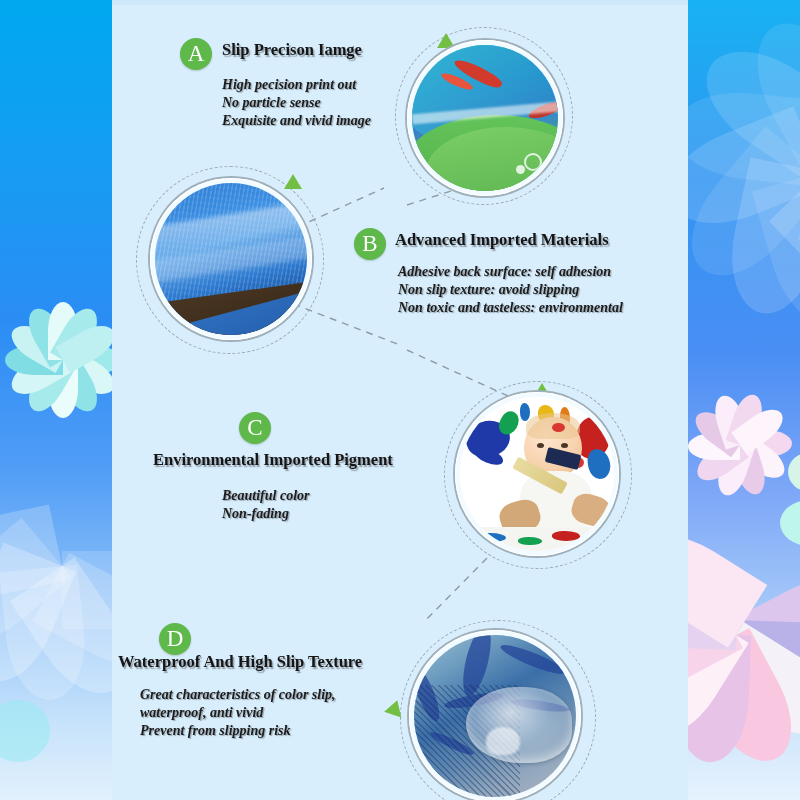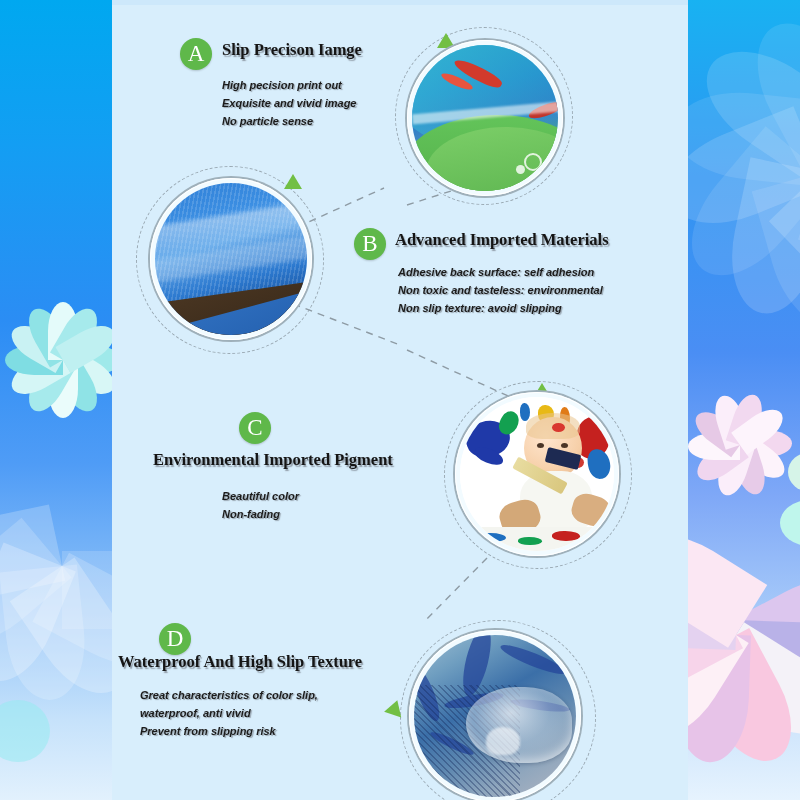--- a/index.html
+++ b/index.html
@@ -115,28 +115,28 @@
     white-space: nowrap;
     font-size: 16.5px;
     font-weight: bold;
     color: #151515;
     text-shadow: 1.5px 1.5px 1.2px rgba(120,130,140,.75);
     font-family: "Liberation Serif", "DejaVu Serif", serif;
   }
 
   .feature-lines {
     position: absolute;
-    font-size: 11px;
+    font-size: 14px;
     font-style: italic;
     font-weight: bold;
     line-height: 18px;
     color: #1c1c1c;
     white-space: nowrap;
     text-shadow: 1.3px 1.3px 1px rgba(125,135,145,.7);
-    font-family: Liberation Sans, sans-serif;
+    font-family: Liberation Serif, serif;
   }
 
   
   .photo-circle {
     position: absolute;
     border-radius: 50%;
     background: #f2fbff;
     padding: 5px;
     box-sizing: border-box;
     box-shadow: 0 0 0 2px #9fb0ba, inset 0 0 0 1px #ffffff;
@@ -377,22 +377,22 @@
       <line x1="145" y1="290" x2="288" y2="345" stroke="#8e9ba4" stroke-width="1.4" stroke-dasharray="7 6"></line>
       <line x1="295" y1="350" x2="405" y2="400" stroke="#8e9ba4" stroke-width="1.4" stroke-dasharray="7 6"></line>
       <line x1="375" y1="558" x2="312" y2="622" stroke="#8e9ba4" stroke-width="1.4" stroke-dasharray="7 6"></line>
     </svg>
 
     <div class="feature">
       <div class="badge" style="left:68px; top:38px;">A</div>
       <div class="feature-title" style="left:110px; top:40px;">Slip Precison Iamge</div>
       <div class="feature-lines" style="left:110px; top:76px;">
         <div>High pecision print out</div>
+        <div>No particle sense</div>
         <div>Exquisite and vivid image</div>
-        <div>No particle sense</div>
       </div>
     </div>
 
     <div class="dashed-ring" style="left:283px; top:27px; width:176px; height:176px;"></div>
     <div class="arrow-up" style="left:325px; top:33px;"></div>
     <div class="photo-circle" style="left:295px; top:40px; width:156px; height:156px;">
       <div class="photo-inner">
         <div class="art-koi"></div>
         <div class="koi-wave" style="left:-20px;top:-14px;width:200px;height:120px;background:linear-gradient(120deg, rgba(60,190,215,.75), rgba(35,120,195,.35));"></div>
         <div style="position:absolute;left:-10px;top:70px;width:190px;height:110px;border-radius:50% 50% 0 0;background:linear-gradient(180deg,#63c45a,#4fa945);"></div>
@@ -417,22 +417,22 @@
         <div style="position:absolute;left:-20px;top:108px;width:220px;height:70px;background:linear-gradient(170deg,#4a3622 0%, #3a2a1a 60%, #2c2014 100%);transform:rotate(-8deg);"></div>
         <div style="position:absolute;left:-20px;top:126px;width:220px;height:60px;background:linear-gradient(170deg,#2f6fbf 0%, #1f5aa8 100%);transform:rotate(-15deg);"></div>
       </div>
     </div>
 
     <div class="feature">
       <div class="badge" style="left:242px; top:228px;">B</div>
       <div class="feature-title" style="left:283px; top:230px;">Advanced Imported Materials</div>
       <div class="feature-lines" style="left:286px; top:263px;">
         <div>Adhesive back surface: self adhesion</div>
+        <div>Non slip texture: avoid slipping</div>
         <div>Non toxic and tasteless: environmental</div>
-        <div>Non slip texture: avoid slipping</div>
       </div>
     </div>
 
     <div class="feature">
       <div class="badge" style="left:127px; top:412px;">C</div>
       <div class="feature-title" style="left:41px; top:450px;">Environmental Imported Pigment</div>
       <div class="feature-lines" style="left:110px; top:487px;">
         <div>Beautiful color</div>
         <div>Non-fading</div>
       </div>

